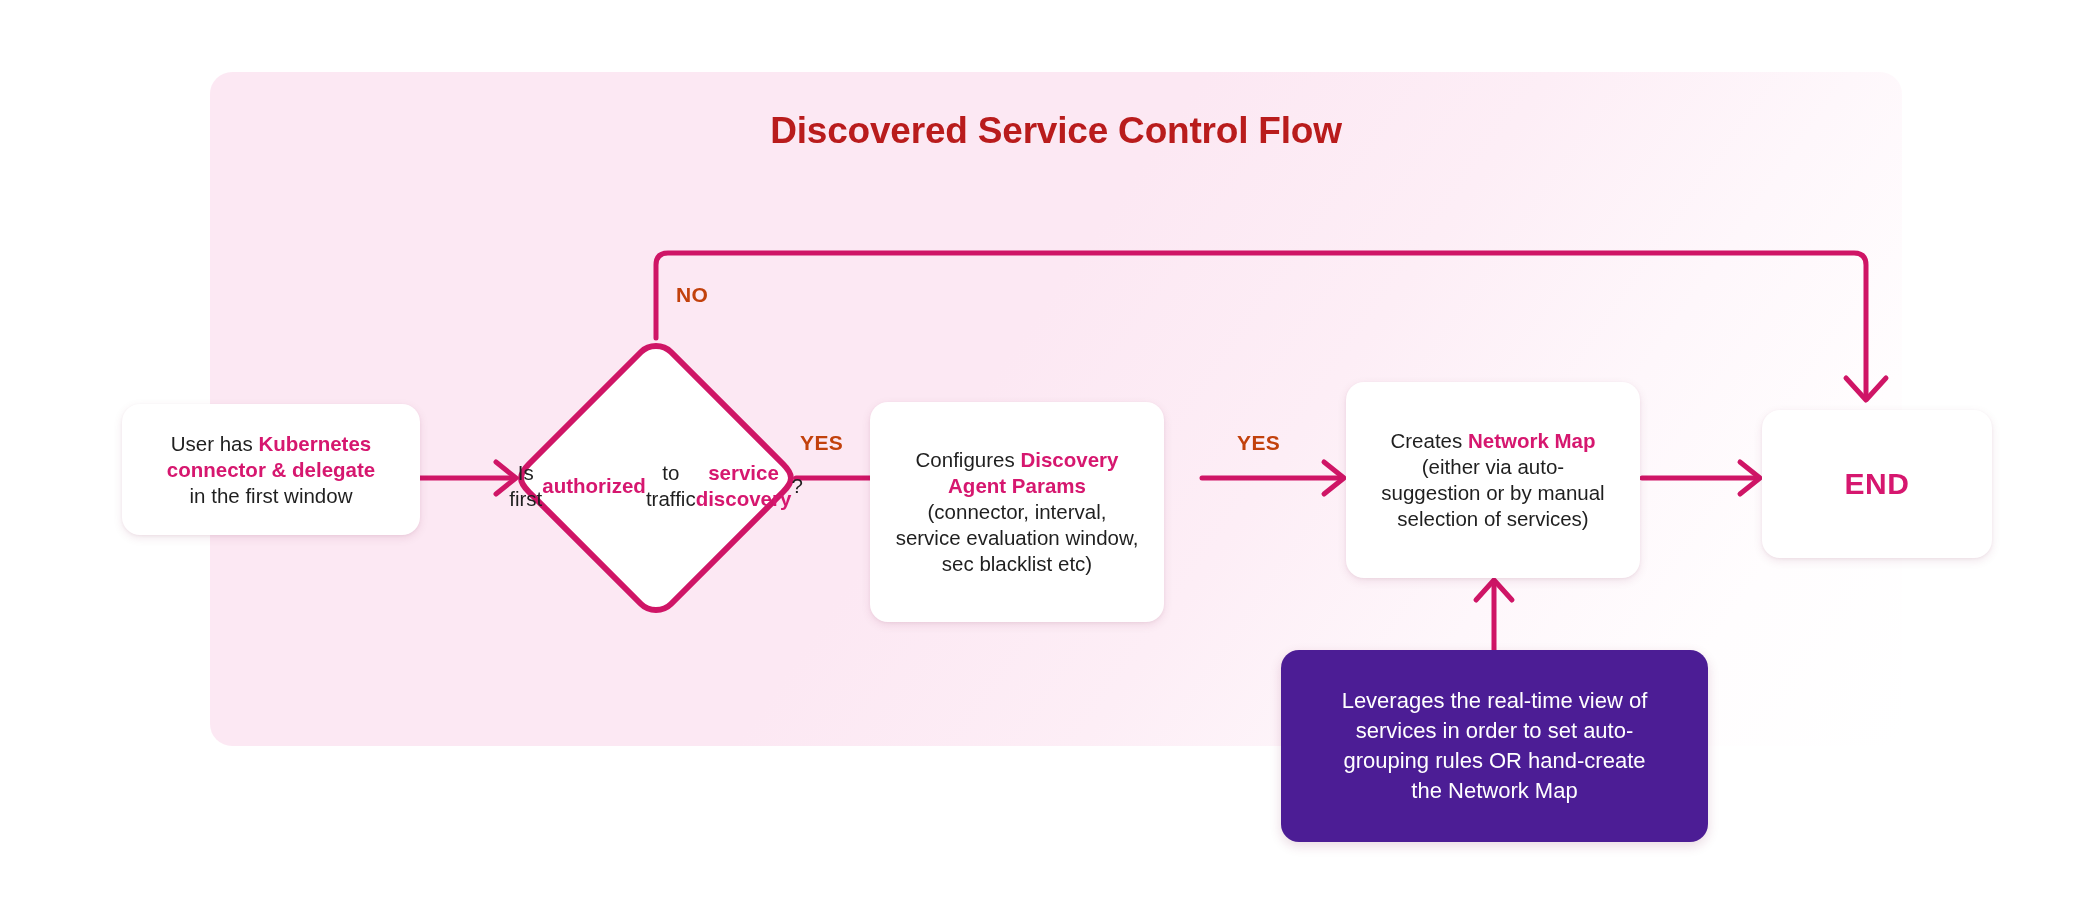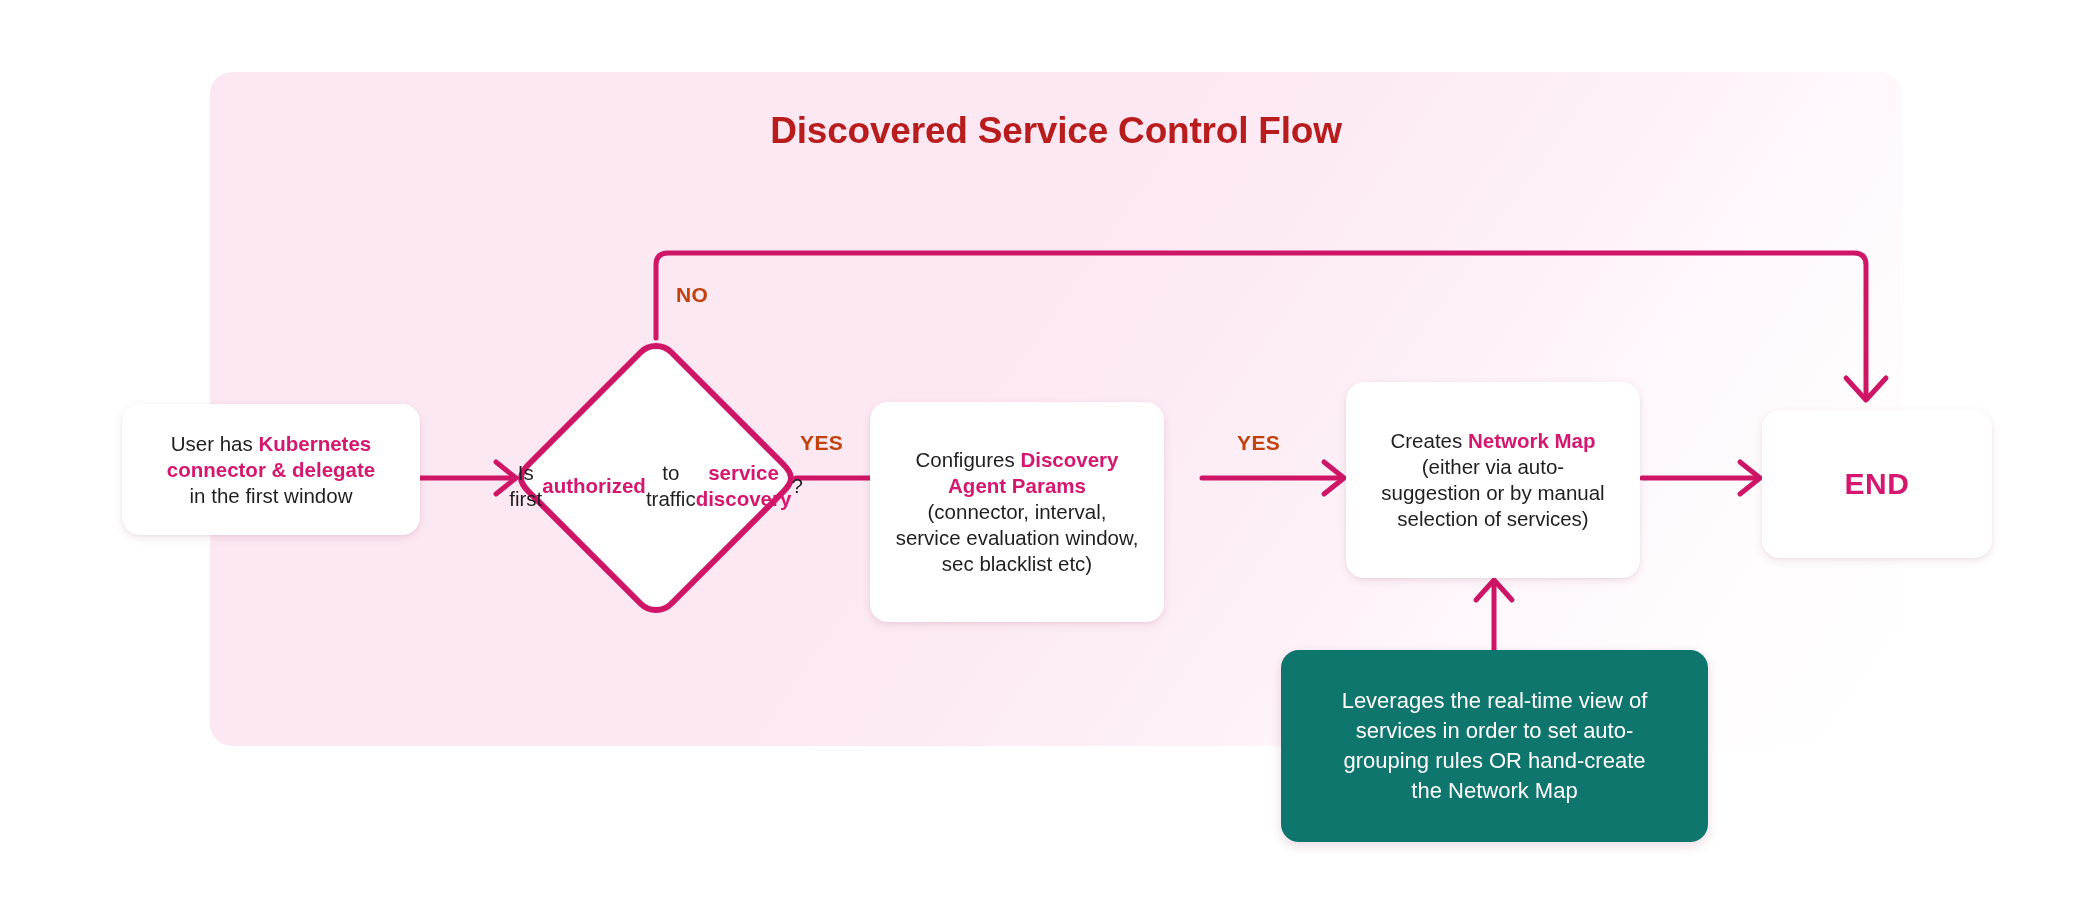--- a/index.html
+++ b/index.html
@@ -129,21 +129,21 @@
   }
 
   
   #node-note {
     position: absolute;
     left: 1281px;
     top: 650px;
     width: 427px;
     height: 192px;
     box-sizing: border-box;
-    background: #0f766e;
+    background: #4c1d95;
     border-radius: 18px;
     box-shadow: 0 4px 12px rgba(120, 20, 70, 0.16);
     display: flex;
     align-items: center;
     justify-content: center;
     text-align: center;
     color: #ffffff;
     font-size: 22px;
     line-height: 30px;
   }

